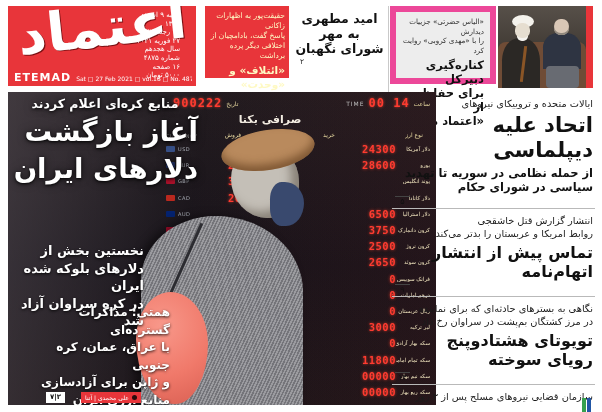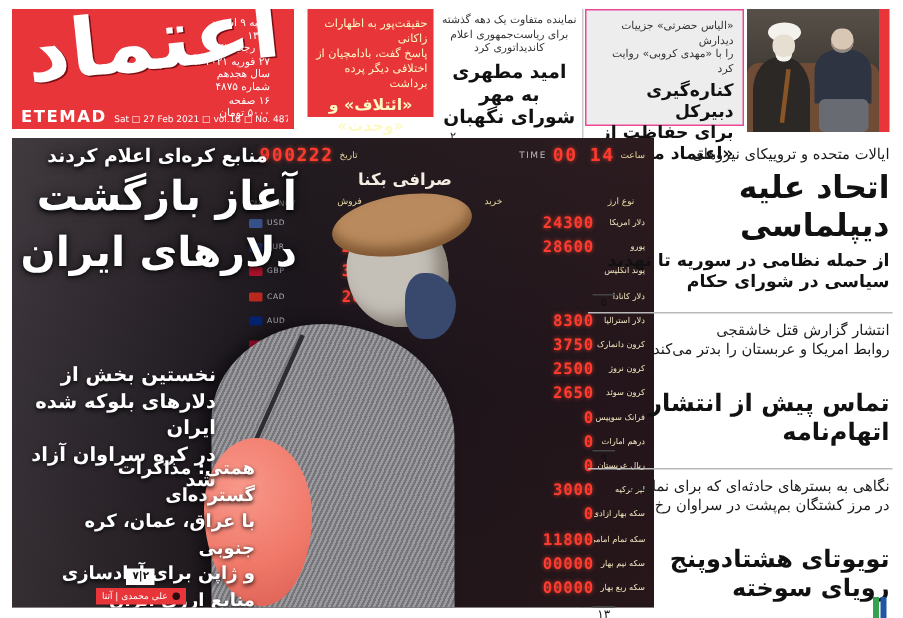--- a/index.html
+++ b/index.html
@@ -20,29 +20,29 @@
   .date-col{position:absolute;right:16px;top:5px;width:52px;direction:rtl;text-align:right;color:#fff;
     font-size:7px;line-height:8.6px;}
   .logo-strip{position:absolute;left:6px;right:4px;bottom:2px;display:flex;align-items:baseline;gap:5px;color:#fff;}
   .etemad-en{font-size:11px;font-weight:bold;letter-spacing:1px;}
   .dateline-en{font-size:6px;white-space:nowrap;overflow:hidden;}
 
   
   .red-box{position:absolute;left:205px;top:6px;width:84px;height:72px;background:var(--brand-red);
     direction:rtl;color:#fef9c3;padding:5px 4px 3px;}
   .red-box .kick{font-size:7.5px;line-height:10px;text-align:right;}
-  .red-box .hl{margin-top:3px;font-size:10.5px;line-height:13.5px;font-weight:bold;text-align:center;}
+  .red-box .hl{margin-top:3px;font-size:10.5px;line-height:13.5px;font-weight:bold;}
 
   .cand-col{position:absolute;left:293px;top:8px;width:93px;height:80px;direction:rtl;text-align:center;color:#111;}
   .cand-col .kick{font-size:7.2px;line-height:9.6px;color:#333;}
   .cand-col .hl{margin-top:3px;font-size:12.5px;line-height:15px;font-weight:bold;}
   .pg-sm{font-size:7.5px;color:#222;width:14px;border-top:1px solid #555;text-align:center;margin-top:1px;}
   .cand-col .pg-sm{margin-right:auto;margin-left:2px;border-top:none;}
 
-  .grey-box{position:absolute;left:390px;top:6px;width:106px;height:78px;background:#ededed;border:1px solid #ec4899;
+  .grey-box{position:absolute;left:390px;top:6px;width:106px;height:78px;background:#ededed;border:6px solid #ec4899;
     direction:rtl;padding:5px 6px 2px;color:#111;}
   .grey-box .kick{font-size:7.2px;line-height:9.6px;text-align:right;color:#333;}
   .grey-box .hl{margin-top:3px;font-size:11.5px;line-height:14px;font-weight:bold;text-align:right;}
 
   
   .mini-photo{position:absolute;left:498px;top:6px;width:88px;height:82px;overflow:hidden;
     background:linear-gradient(#575049,#413b35 52%,#6b4a35 53%,#5e402c);}
   .couch{position:absolute;left:0;bottom:0;width:100%;height:46px;background:#6f4c36;border-radius:8px 8px 0 0;}
   .cleric-turban{position:absolute;left:14px;top:9px;width:22px;height:13px;background:#f4f2ec;border-radius:50%;}
   .cleric-face{position:absolute;left:17px;top:17px;width:15px;height:15px;background:#e6ded0;border-radius:45%;
@@ -105,34 +105,34 @@
 
   
   .overlay{position:absolute;left:4px;top:4px;width:186px;direction:rtl;color:#fff;z-index:6;
     text-shadow:0 1px 3px rgba(0,0,0,.9), 0 0 8px rgba(0,0,0,.6);}
   .overlay .kick{font-size:12.5px;font-weight:bold;text-align:center;}
   .overlay .hl{font-size:27.5px;line-height:37px;font-weight:bold;text-align:right;margin-top:2px;}
   .deck1{position:absolute;left:8px;top:150px;width:128px;direction:rtl;text-align:right;color:#fff;z-index:6;
     font-size:13px;line-height:17.5px;font-weight:bold;text-shadow:0 1px 3px rgba(0,0,0,.9);}
   .deck2{position:absolute;left:20px;top:212px;width:142px;direction:rtl;text-align:right;color:#fff;z-index:6;
     font-size:12px;line-height:17.5px;font-weight:bold;text-shadow:0 1px 3px rgba(0,0,0,.9);}
-  .photo-badges{position:absolute;left:56px;bottom:2px;display:flex;align-items:center;gap:2px;z-index:7;direction:ltr;flex-direction:column;}
+  .photo-badges{position:absolute;left:38px;bottom:2px;display:flex;align-items:center;gap:16px;z-index:7;direction:ltr;}
   .badge-pages{background:#fff;color:#111;font-size:7px;font-weight:bold;padding:1px 4px;line-height:9px;}
   .badge-credit{background:var(--brand-red);color:#fff;font-size:6px;padding:1.5px 4px;line-height:8px;direction:rtl;
     display:flex;align-items:center;gap:3px;}
   .cam-dot{width:5px;height:5px;border-radius:50%;background:#2a0c0c;display:inline-block;}
 
   
   .rcol{position:absolute;left:392px;top:92px;width:203px;height:313px;direction:rtl;color:#111;}
   .story{padding:5px 2px 2px;}
   .story + .story{border-top:1px solid #b9b9b9;}
   .rk{font-size:9.8px;line-height:13.5px;text-align:right;color:#1c1c1c;}
   .lead .hl{font-size:21px;line-height:25px;font-weight:bold;text-align:right;margin-top:2px;}
   .lead .sub{font-size:11.5px;line-height:14px;font-weight:bold;text-align:right;margin-top:3px;}
-  .story .hl2{font-size:16px;line-height:19.5px;font-weight:bold;text-align:right;margin-top:18px;}
+  .story .hl2{font-size:16px;line-height:19.5px;font-weight:bold;text-align:right;margin-top:2px;}
   .pgn{width:15px;border-top:1px solid #444;text-align:center;font-size:8px;color:#111;
     margin-right:auto;margin-left:1px;margin-top:2px;}
 
   .corner-bars{position:absolute;left:582px;top:398px;display:flex;gap:1px;}
   .corner-bars span{width:4px;height:14px;display:block;}
   .cb-green{background:var(--bar-green);}
   .cb-blue{background:var(--bar-blue);}
 </style>
 </head>
 <body>
@@ -162,25 +162,20 @@
       <div>پاسخ گفت، بادامچیان از</div>
       <div>اختلافی دیگر پرده برداشت</div>
     </div>
     <div class="hl">
       <div>«ائتلاف» و «وحدت»</div>
       <div>به اختلاف رسیدند</div>
     </div>
   </div>
 
   <div class="cand-col">
-    <div class="kick">
-      <div>نماینده متفاوت یک دهه گذشته</div>
-      <div>برای ریاست‌جمهوری اعلام</div>
-      <div>کاندیداتوری کرد</div>
-    </div>
     <div class="hl">
       <div>امید مطهری</div>
       <div>به مهر</div>
       <div>شورای نگهبان</div>
     </div>
     <div class="pg-sm">۲</div>
   </div>
 
   <div class="grey-box">
     <div class="kick">
@@ -280,21 +275,21 @@
           <span class="led buy"></span>
           <span class="cname">پوند انگلیس</span>
         </div>
         <div class="brow">
           <span class="led sell">20000</span>
           <span class="led buy"></span>
           <span class="cname">دلار کانادا</span>
         </div>
         <div class="brow">
           <span class="led sell"></span>
-          <span class="led buy">8300</span>
+          <span class="led buy">6500</span>
           <span class="cname">دلار استرالیا</span>
         </div>
         <div class="brow">
           <span class="led sell"></span>
           <span class="led buy">3750</span>
           <span class="cname">کرون دانمارک</span>
         </div>
         <div class="brow">
           <span class="led sell"></span>
           <span class="led buy">2500</span>

